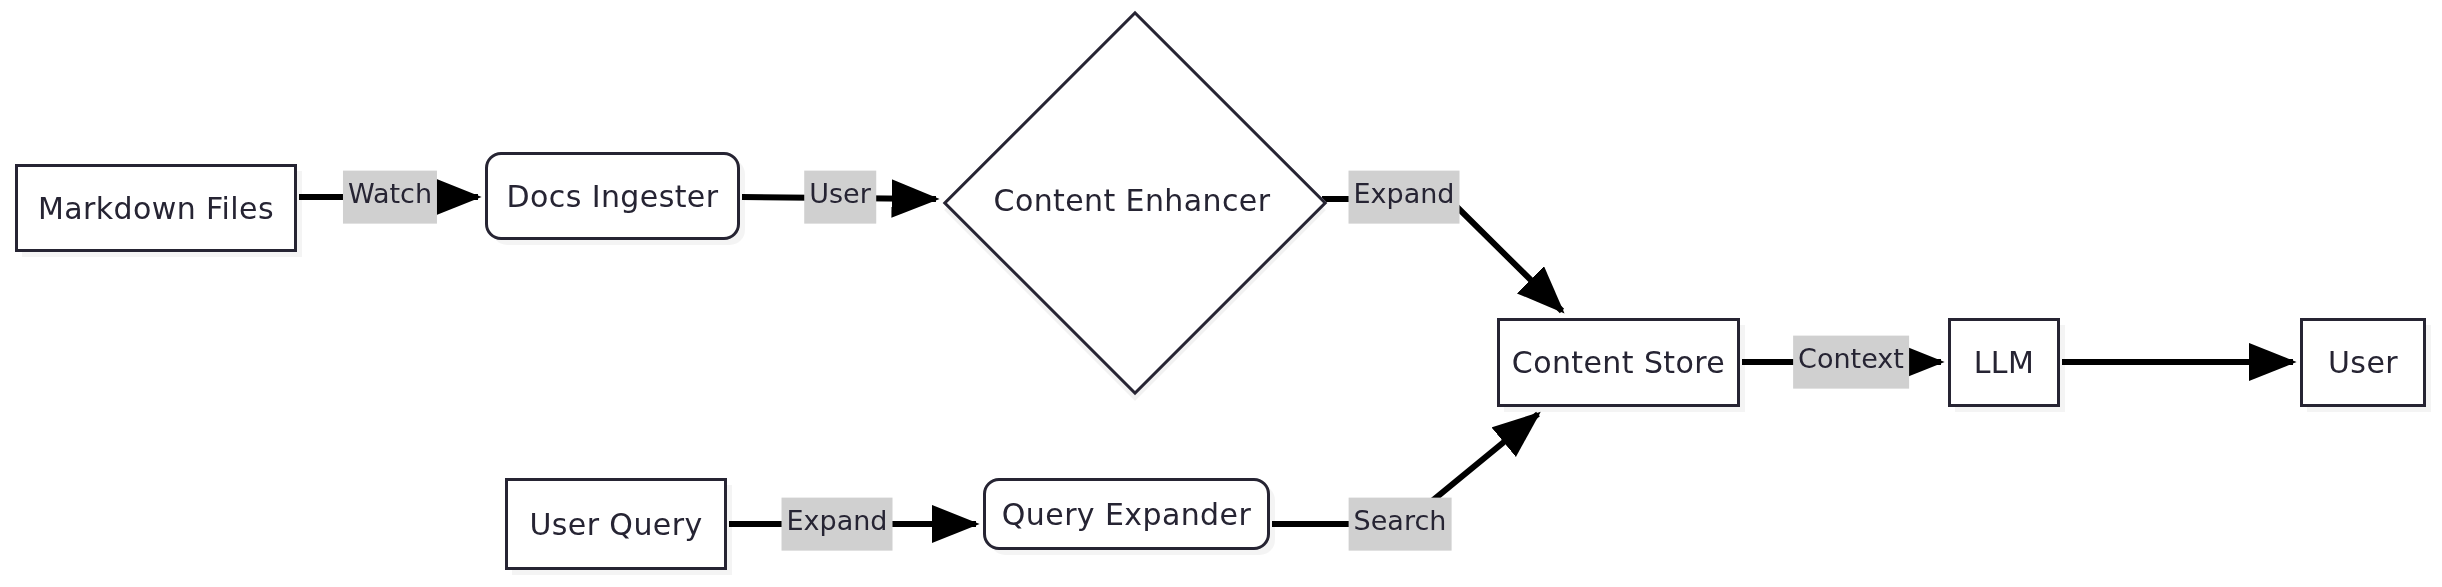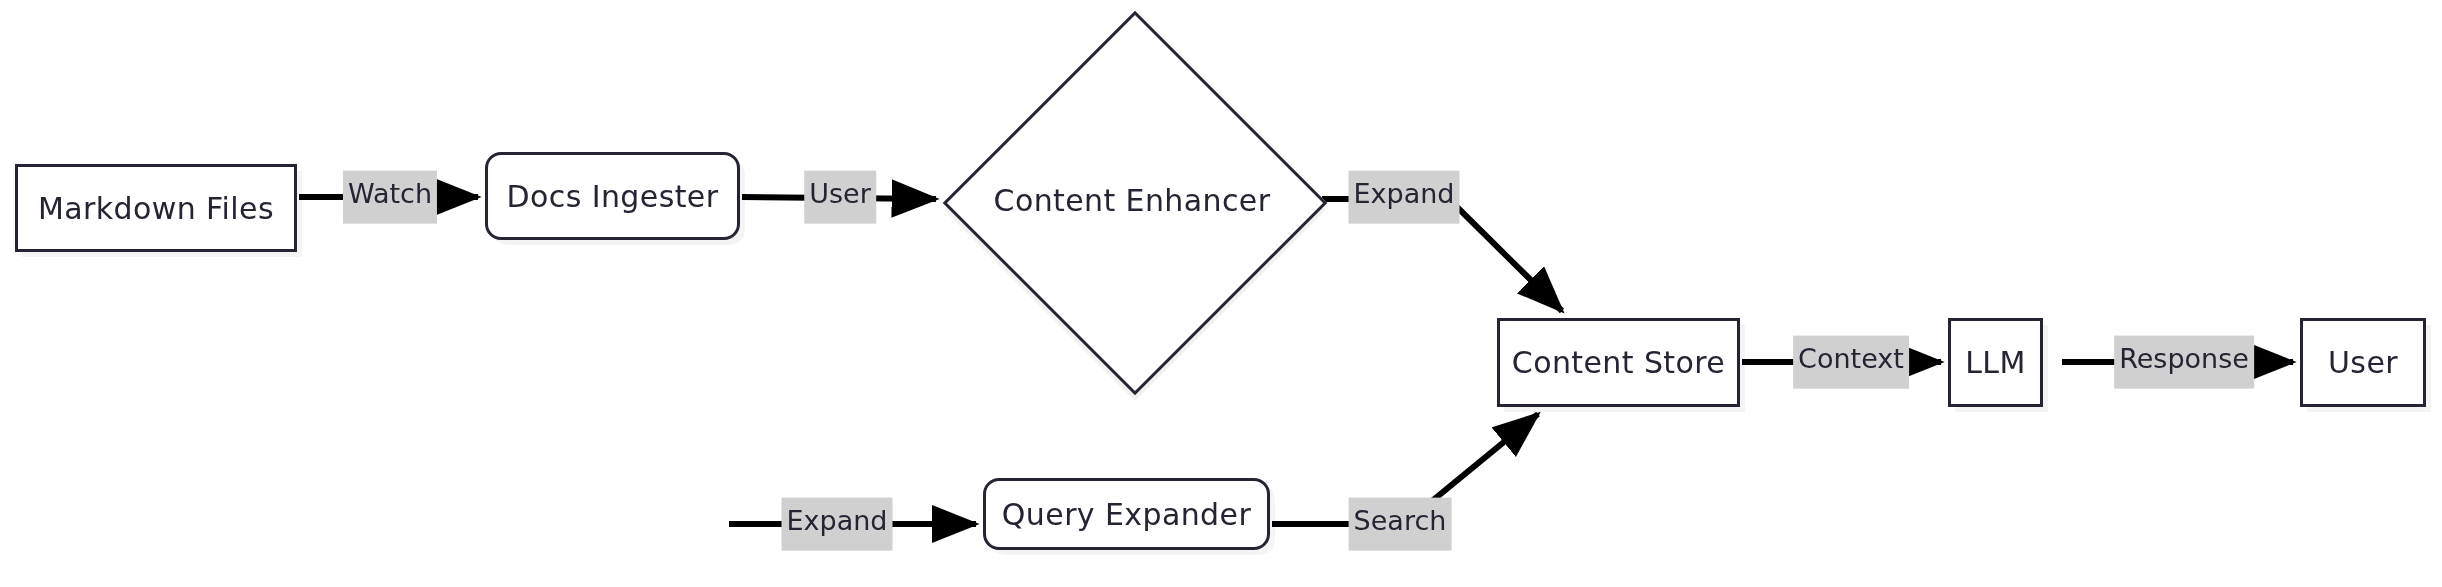--- a/index.html
+++ b/index.html
@@ -129,40 +129,42 @@
 
   <div class="node diamond-wrap" style="left:944px; top:12px; width:376px; height:376px;">
     <div class="diamond-shape"></div>
     <span class="diamond-label">Content Enhancer</span>
   </div>
 
   <div class="node" style="left:1497px; top:318px; width:243px; height:89px;">
     <span>Content Store</span>
   </div>
 
-  <div class="node" style="left:1948px; top:318px; width:95px; height:89px;">
+  <div class="node" style="left:1948px; top:318px; width:112px; height:89px;">
     <span>LLM</span>
   </div>
 
   <div class="node" style="left:2300px; top:318px; width:126px; height:89px;">
     <span>User</span>
   </div>
 
+  <div class="node" style="left:505px; top:478px; width:222px; height:92px;">
+    <span>User Query</span>
+  </div>
 
   <div class="node rounded" style="left:983px; top:478px; width:287px; height:72px;">
     <span>Query Expander</span>
   </div>
 
   <div class="edge-label" style="left:390px; top:197px;">Watch</div>
 
   <div class="edge-label" style="left:840px; top:197px;">User</div>
 
   <div class="edge-label" style="left:1404px; top:197px;">Expand</div>
 
   <div class="edge-label" style="left:1851px; top:362px;">Context</div>
 
-  <div class="edge-label" style="left:2184px; top:362px;">Response</div>
 
   <div class="edge-label" style="left:837px; top:524px;">Expand</div>
 
   <div class="edge-label" style="left:1400px; top:524px;">Search</div>
 
 </div>
 
 </body></html>

